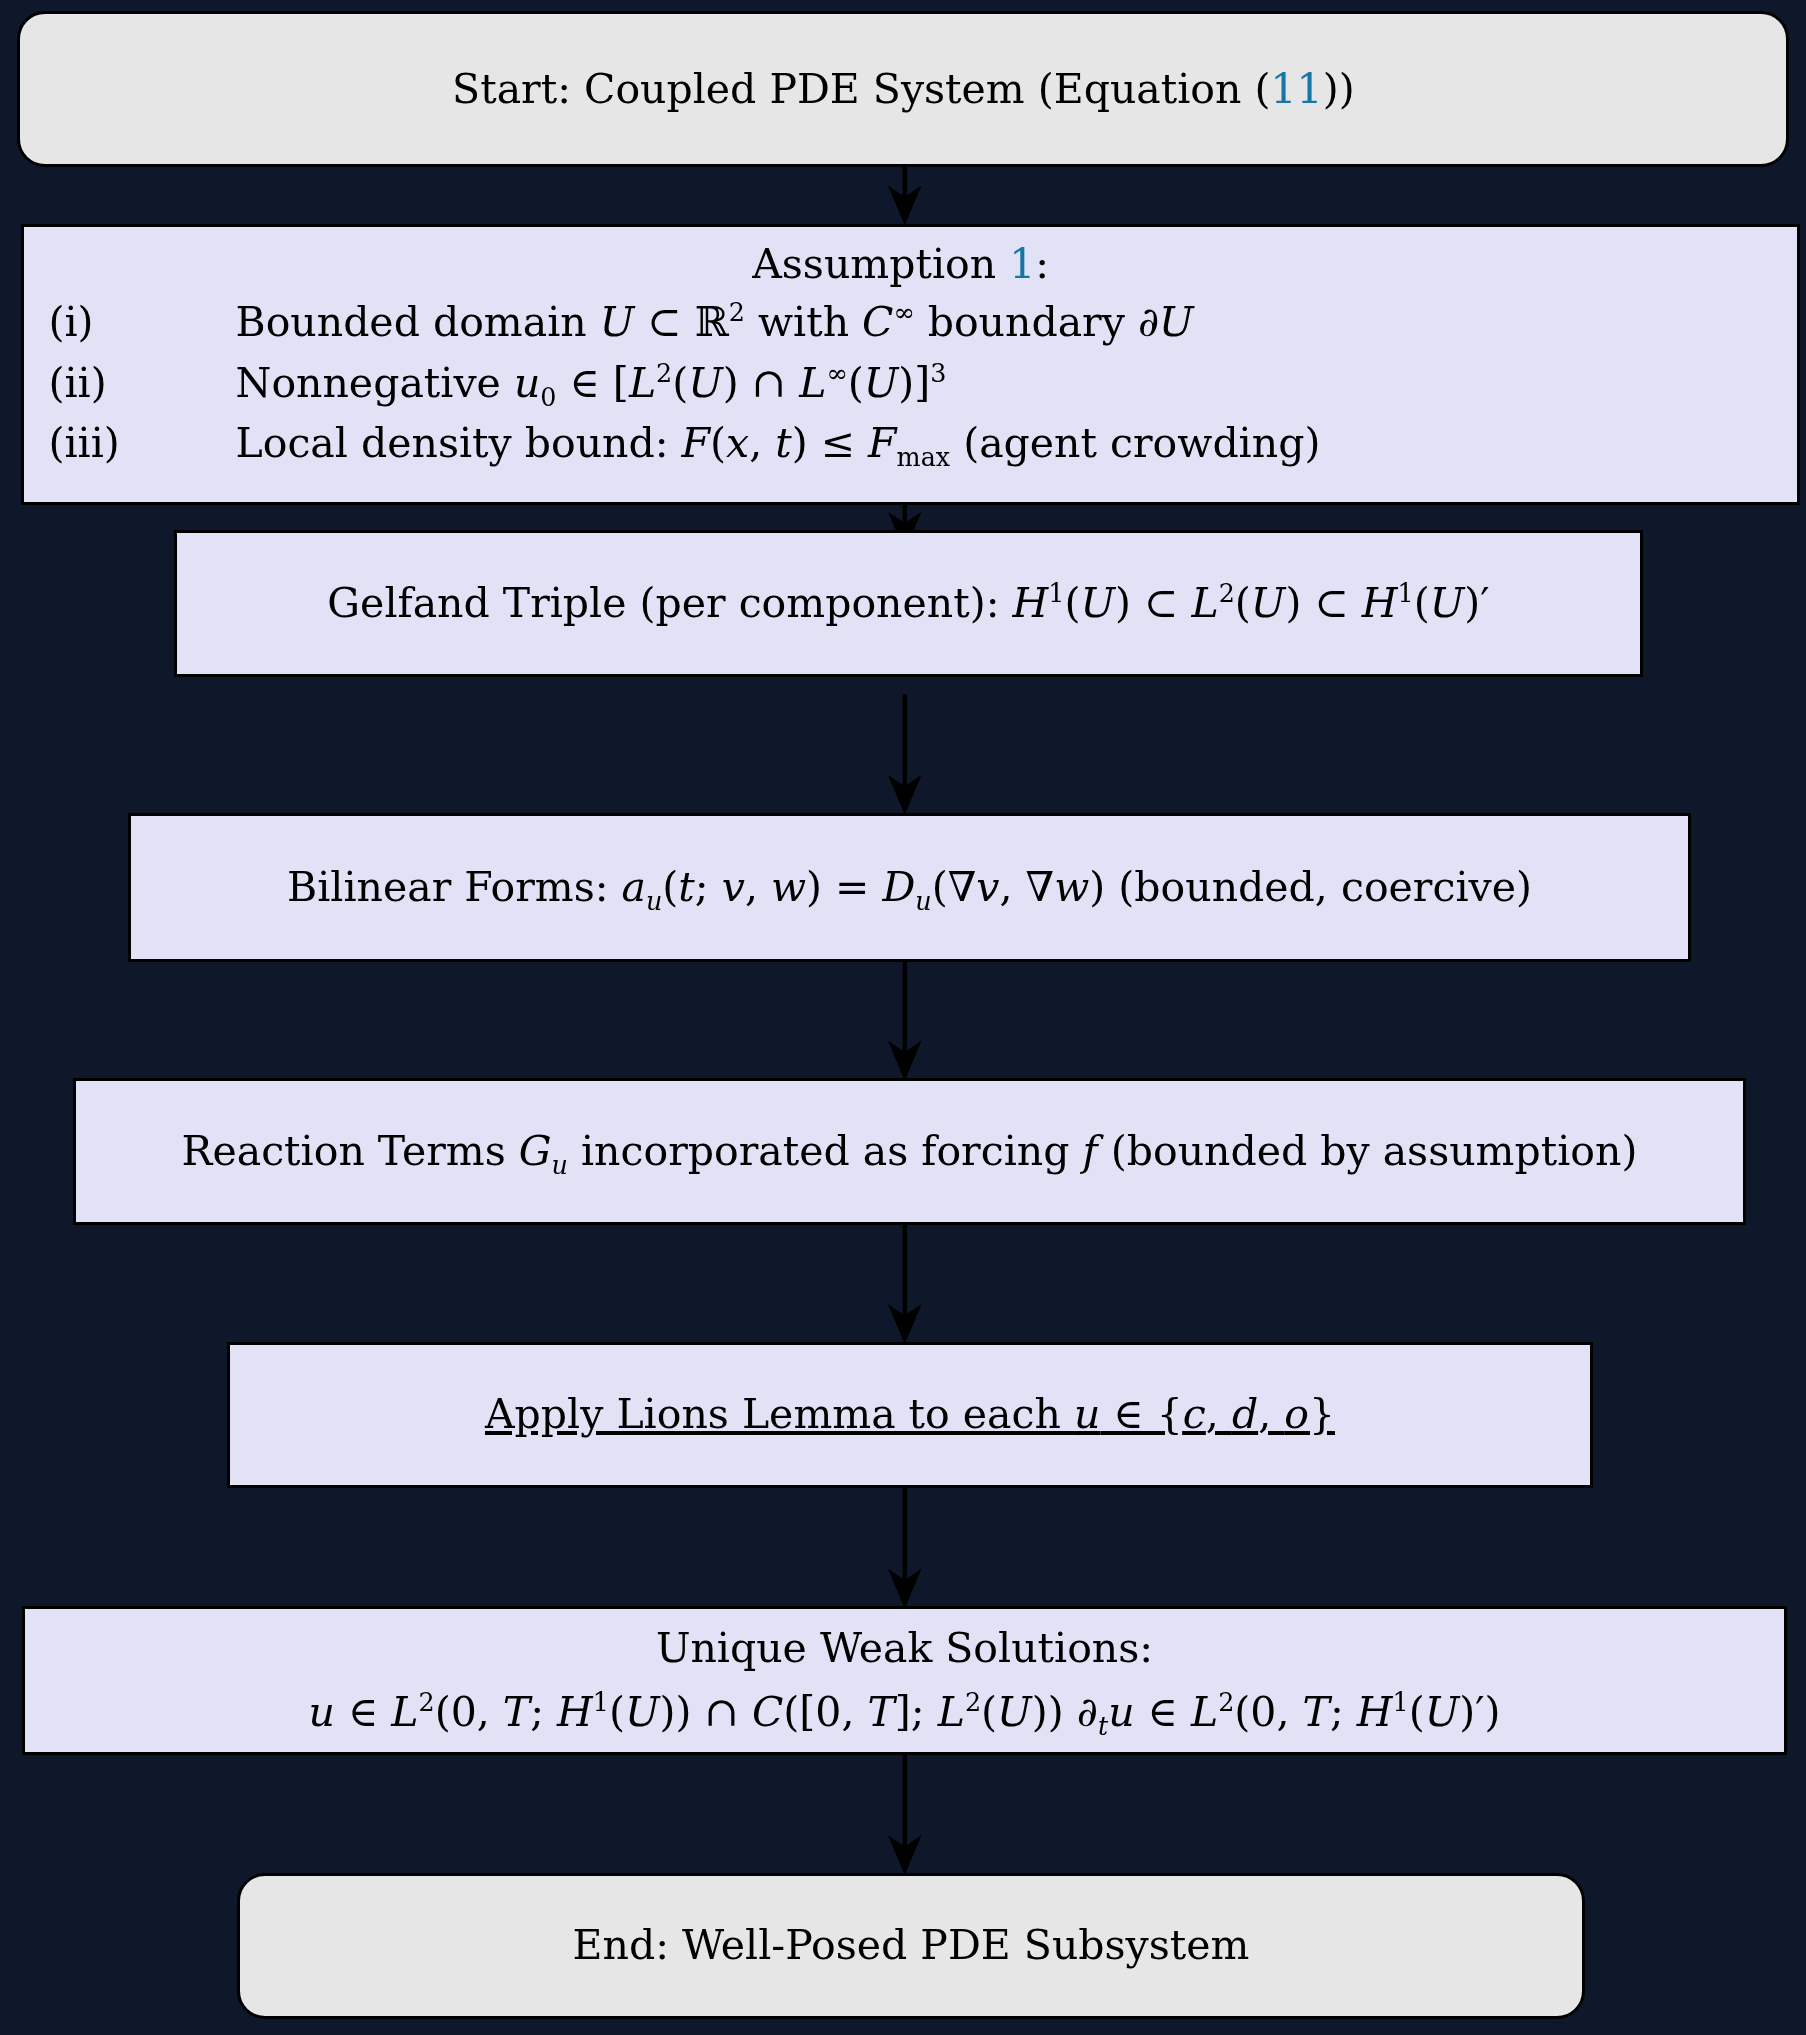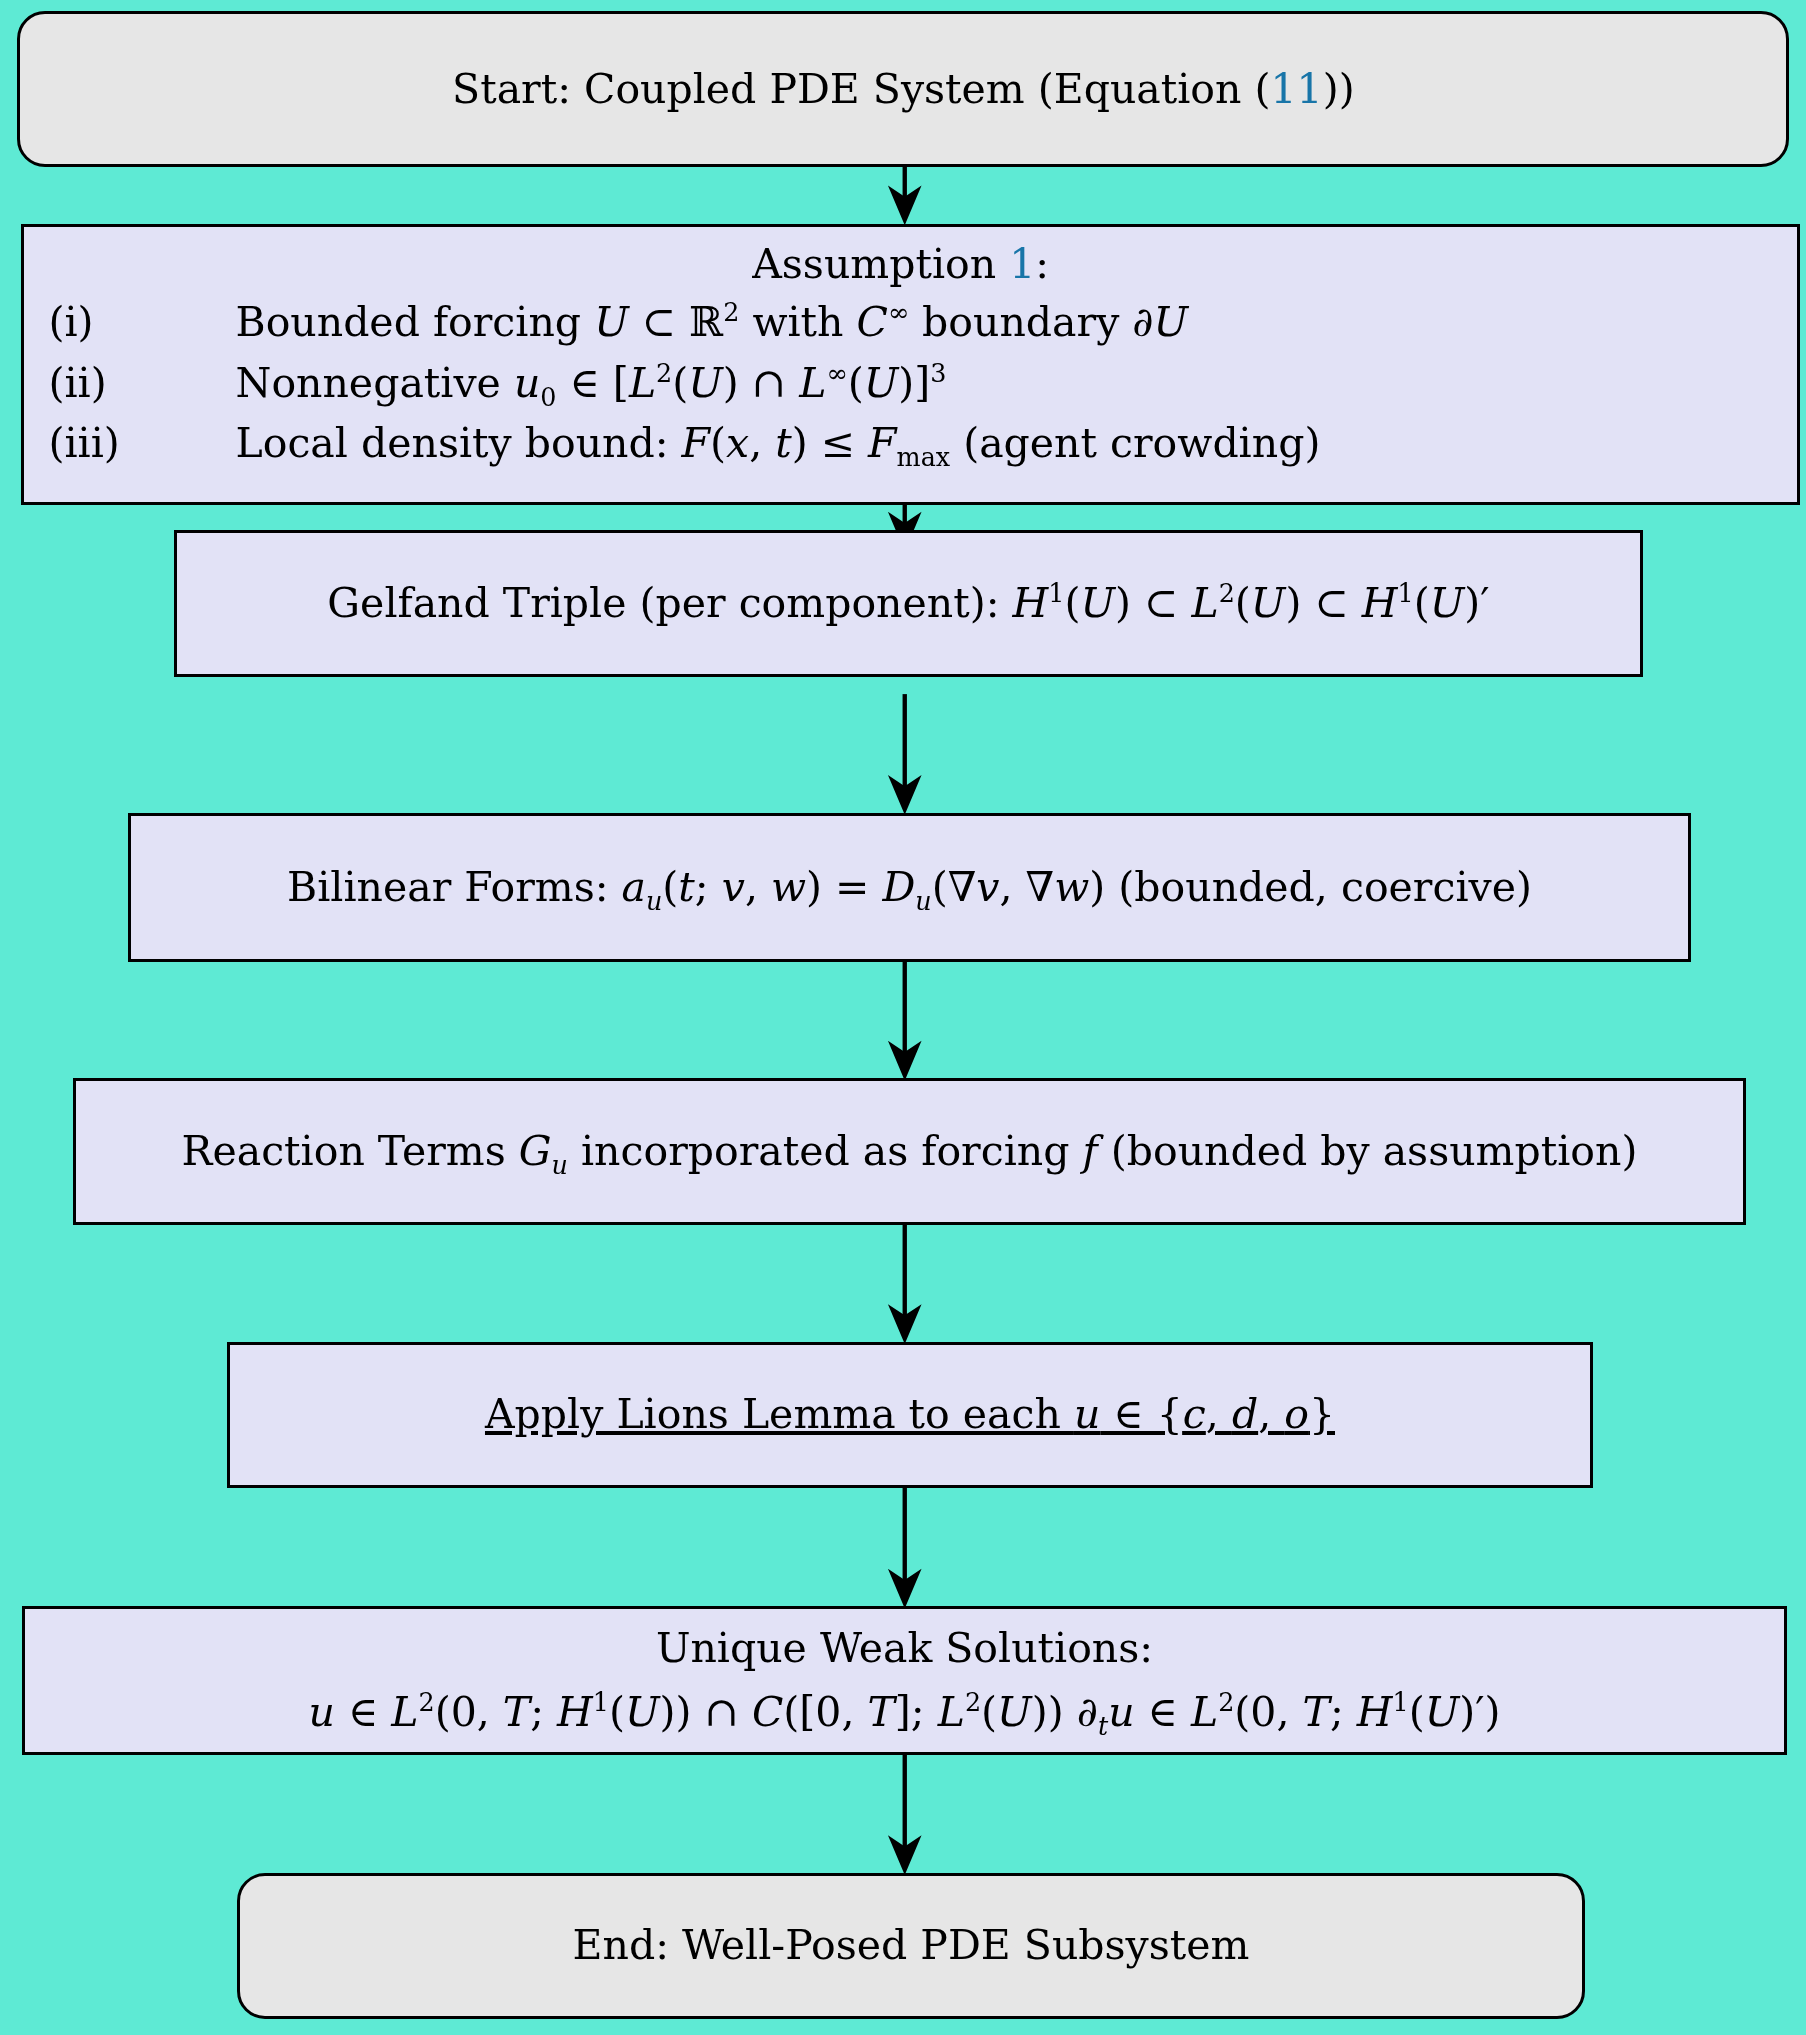--- a/index.html
+++ b/index.html
@@ -5,21 +5,21 @@
   :root{
     --node-fill:#e2e2f6;
     --terminal-fill:#e6e6e6;
     --border:#000000;
     --link:#1875a8;
   }
   html,body{margin:0;padding:0;background:#ffffff;}
   #canvas{
     position:relative;
     width:1807px;height:2035px;
-    background:#5eead4;
+    background:#0f172a;
     font-family:"DejaVu Serif","Liberation Serif","DejaVu Sans",serif;
     font-size:41px;
     color:#000;
   }
   #arrows{position:absolute;left:0;top:0;width:1807px;height:2035px;pointer-events:none;}
   .node{
     position:absolute;
     box-sizing:border-box;
     border:3.7px solid var(--border);
     background:var(--node-fill);
@@ -70,21 +70,21 @@
     </svg>
 
   <div class="node terminal" style="left:17.4px;top:11.2px;width:1772px;height:156px;">
     <span><span class="tk tk-text">Start: Coupled PDE System (Equation (</span><span class="tk tk-link">11</span><span class="tk tk-text">))</span></span>
   </div>
 
   <div class="node assume" style="left:20.5px;top:224px;width:1779px;height:281px;">
     <div class="assume-title"><span class="tk tk-text">Assumption </span><span class="tk tk-link">1</span><span class="tk tk-text">:</span></div>
     <div class="assume-row">
       <span class="assume-label">(i)</span>
-      <span class="assume-text"><span class="tk tk-text">Bounded forcing </span><span class="tk tk-i">U</span><span class="tk tk-text"> ⊂ ℝ</span><span class="tk tk-sup">2</span><span class="tk tk-text"> with </span><span class="tk tk-i">C</span><span class="tk tk-sup">∞</span><span class="tk tk-text"> boundary </span><span class="tk tk-i">∂U</span></span>
+      <span class="assume-text"><span class="tk tk-text">Bounded domain </span><span class="tk tk-i">U</span><span class="tk tk-text"> ⊂ ℝ</span><span class="tk tk-sup">2</span><span class="tk tk-text"> with </span><span class="tk tk-i">C</span><span class="tk tk-sup">∞</span><span class="tk tk-text"> boundary </span><span class="tk tk-i">∂U</span></span>
     </div>
     <div class="assume-row">
       <span class="assume-label">(ii)</span>
       <span class="assume-text"><span class="tk tk-text">Nonnegative </span><span class="tk tk-i">u</span><span class="tk tk-sub">0</span><span class="tk tk-text"> ∈ [</span><span class="tk tk-i">L</span><span class="tk tk-sup">2</span><span class="tk tk-text">(</span><span class="tk tk-i">U</span><span class="tk tk-text">) ∩ </span><span class="tk tk-i">L</span><span class="tk tk-sup">∞</span><span class="tk tk-text">(</span><span class="tk tk-i">U</span><span class="tk tk-text">)]</span><span class="tk tk-sup">3</span></span>
     </div>
     <div class="assume-row">
       <span class="assume-label">(iii)</span>
       <span class="assume-text"><span class="tk tk-text">Local density bound: </span><span class="tk tk-i">F</span><span class="tk tk-text">(</span><span class="tk tk-i">x</span><span class="tk tk-text">, </span><span class="tk tk-i">t</span><span class="tk tk-text">) ≤ </span><span class="tk tk-i">F</span><span class="tk tk-sub">max</span><span class="tk tk-text"> (agent crowding)</span></span>
     </div>
   </div>

